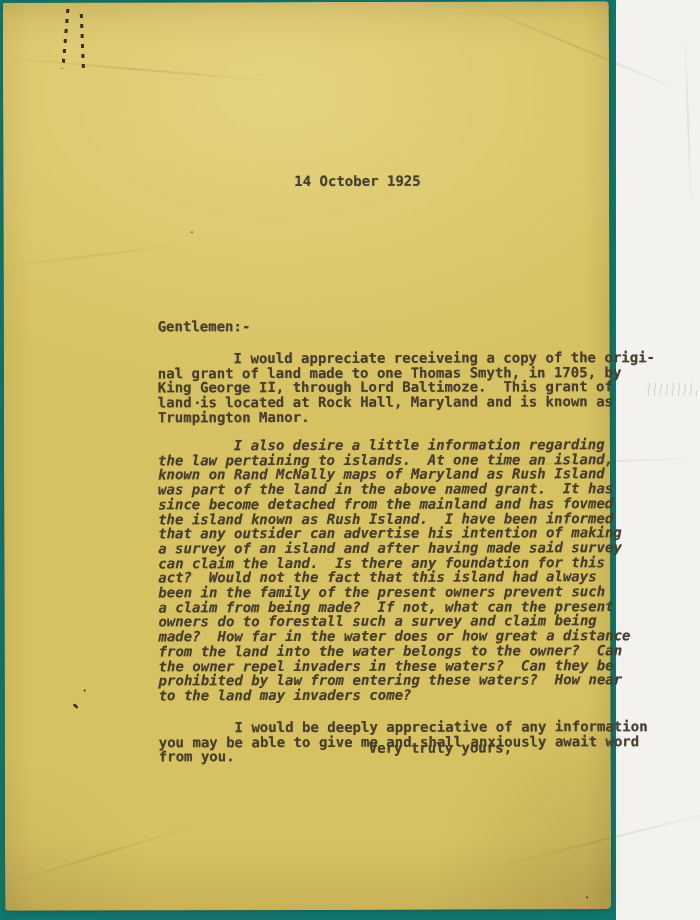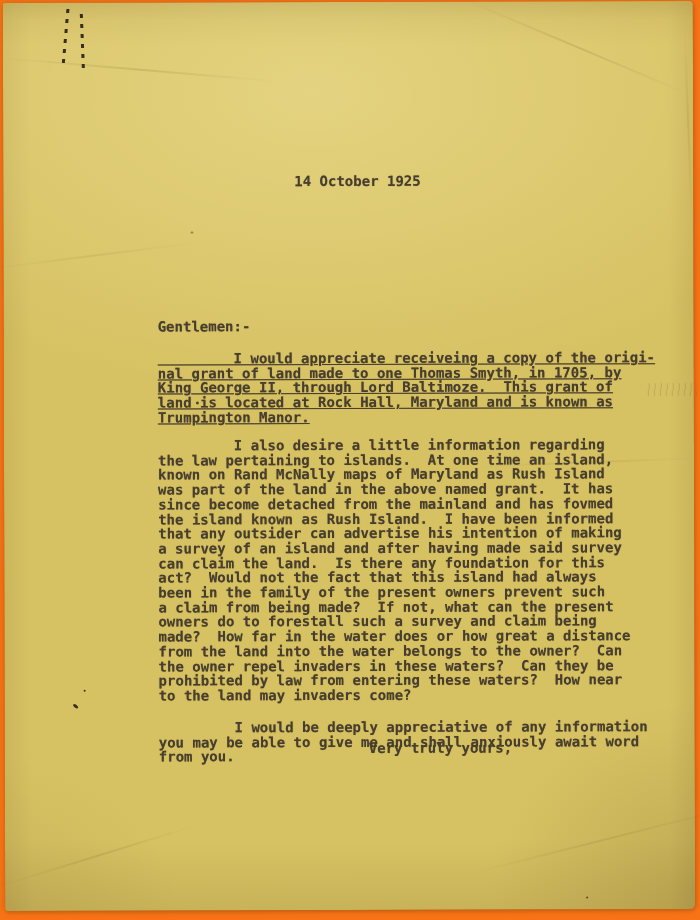--- a/index.html
+++ b/index.html
@@ -6,23 +6,23 @@
     margin: 0;
     padding: 0;
     width: 700px;
     height: 920px;
     overflow: hidden;
     background: #f3f2ee;
     font-family: "DejaVu Sans Mono", "Liberation Mono", monospace;
   }
   .scan {
     position: relative;
-    width: 700px;
+    width: 616px;
     height: 920px;
-    background: #f97316;
+    background: #0f766e;
   }
   .paper {
     position: absolute;
     left: 4px;
     top: 2px;
     right: 6px;
     bottom: 10px;
     border-radius: 2px 4px 5px 3px;
     transform: rotate(-0.15deg);
     box-shadow: 0 0 7px rgba(60,50,20,0.25), 1px 2px 3px rgba(60,50,20,0.15);
@@ -83,22 +83,22 @@
     font-size: 14px;
     line-height: 14.7px;
     font-weight: bold;
     color: #473e2d;
     white-space: pre;
     text-shadow: 0 0 0.8px rgba(71,62,46,0.55);
   }
   .date       { left: 291px; top: 172px; }
   .address    { left: 154px; top: 277px; }
   .salutation { left: 154px; top: 317px; }
-  .p1         { left: 154px; top: 349px; text-decoration: underline; }
-  .p2         { left: 154px; top: 436px; }
+  .p1         { left: 154px; top: 349px; }
+  .p2         { left: 154px; top: 436px; font-style: italic; }
   .p3         { left: 154px; top: 718px; }
   .closing    { left: 364px; top: 739px; }
 </style>
 </head>
 <body>
 
 <div class="scan">
   <div class="paper">
 
     <div class="crease c1"></div>

